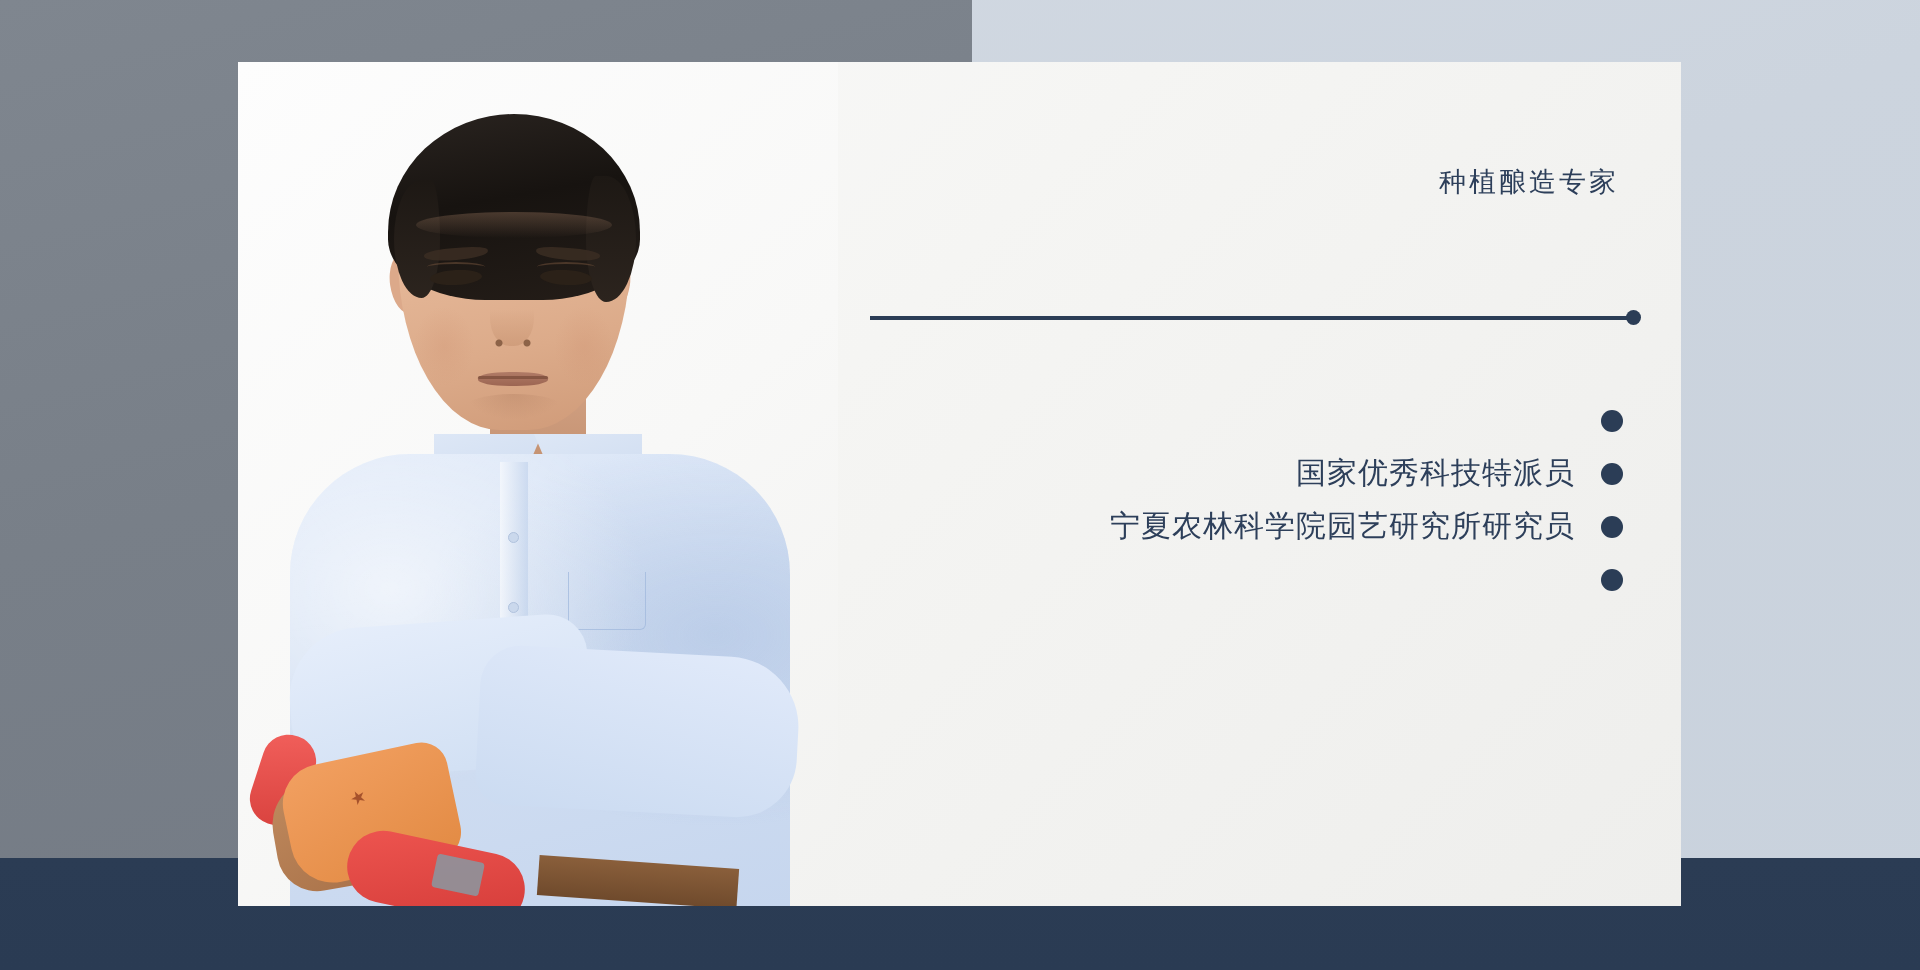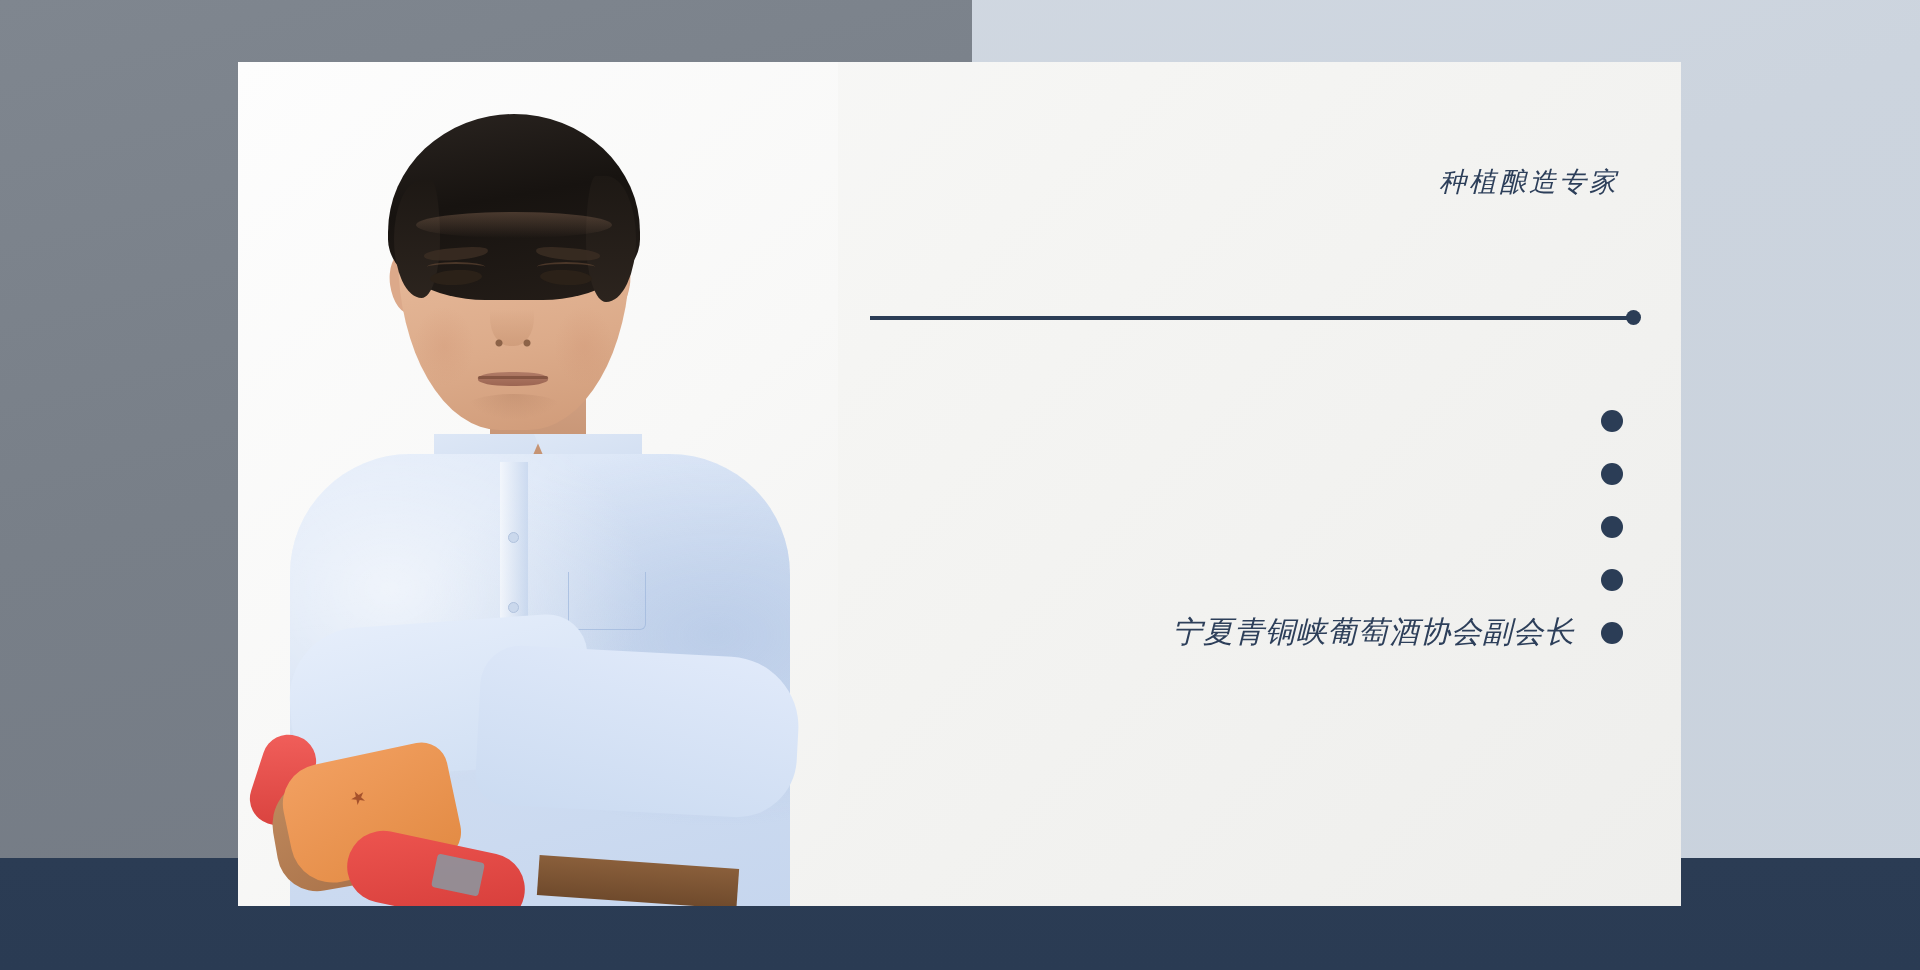--- a/index.html
+++ b/index.html
@@ -174,21 +174,21 @@
     position:absolute; left:300px; top:800px; width:200px; height:40px;
     background:linear-gradient(180deg,#8a5f3b,#6f4a2c); transform:rotate(4deg);
   }
   .glove-star{
     position:absolute; left:112px; top:726px; width:18px; height:18px;
     color:#a6522c; font-size:18px; line-height:18px; transform:rotate(-30deg);
   }
 
   
   .text-col {
-    position:absolute; left:620px; top:0; width:823px; height:844px;font-style:italic;
+    position:absolute; left:620px; top:0; width:823px; height:844px;
   }
   .eyebrow {
     position:absolute; right:62px; top:102px;
     font-size:27px; letter-spacing:3px; color:#2d3f5a; font-weight:500;
     text-align:right; white-space:nowrap;
   }
   .bigname {
     position:absolute; right:58px; top:136px;
     font-family:"Liberation Serif","DejaVu Serif",serif;
     font-size:86px; line-height:1.08; font-weight:700;
@@ -284,33 +284,31 @@
       <div class="rule"></div>
       <div class="rule-dot"></div>
 
       <div class="creds">
 
         <div class="cred-row">
           <span class="cred-dot"></span>
         </div>
 
         <div class="cred-row">
+          <span class="cred-text">国家优秀科技特派员</span>
+          <span class="cred-dot"></span>
+        </div>
+
+        <div class="cred-row">
+          <span class="cred-text">宁夏农林科学院园艺研究所研究员</span>
           <span class="cred-dot"></span>
         </div>
 
         <div class="cred-row">
           <span class="cred-dot"></span>
         </div>
 
-        <div class="cred-row">
-          <span class="cred-dot"></span>
-        </div>
-
-        <div class="cred-row">
-          <span class="cred-text">宁夏青铜峡葡萄酒协会副会长</span>
-          <span class="cred-dot"></span>
-        </div>
 
       </div>
     </div>
 
   </div>
 </div>
 
 </body></html>

